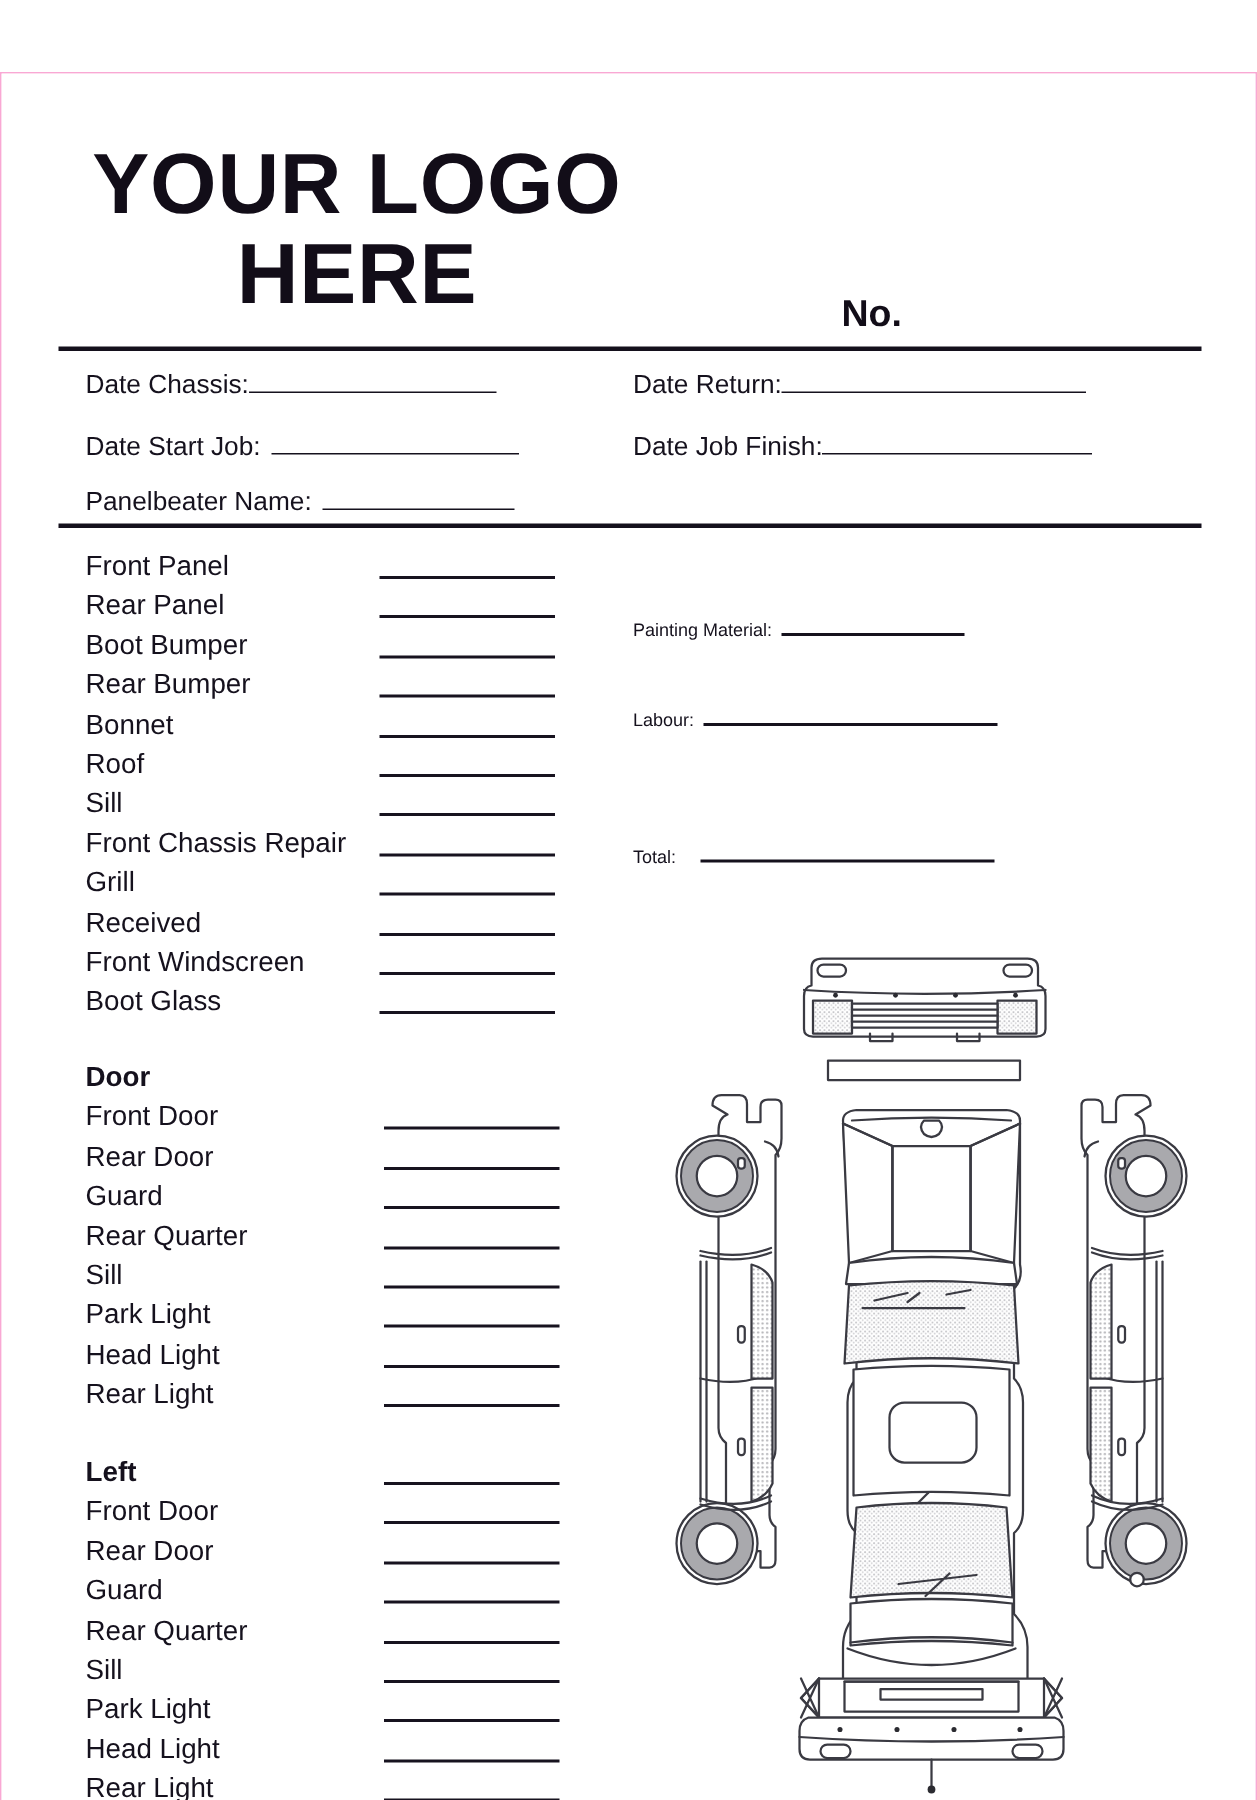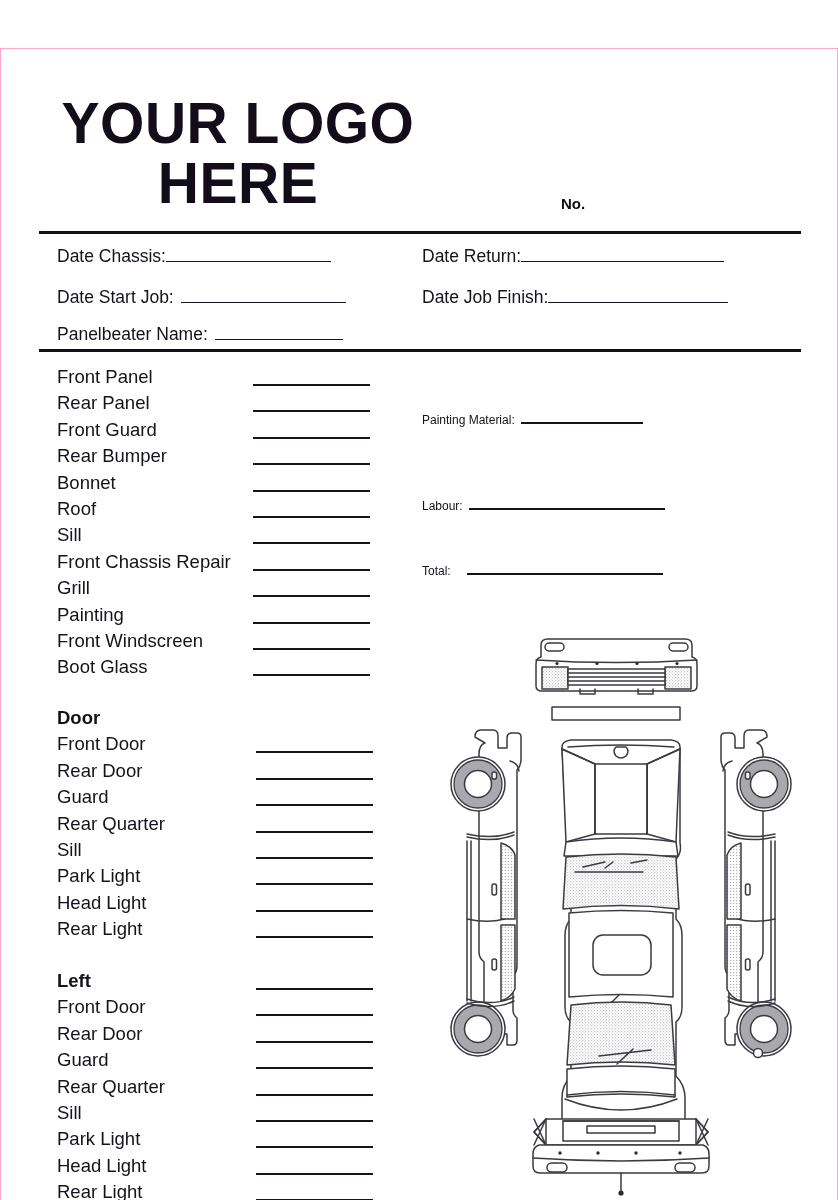--- a/index.html
+++ b/index.html
@@ -32,21 +32,21 @@
     line-height:60px;
     letter-spacing:0.5px;
     color:#120d18;
     white-space:pre-line;
   }
   .no-label{
     position:absolute;
     left:560px; top:146px;
     font-family:"Liberation Sans",sans-serif;
     font-weight:bold;
-    font-size:15px;
+    font-size:25px;
     color:#120d18;
   }
 
   .rule{
     position:absolute;
     background:#14101c;
   }
   .rule.r1{ left:38px; top:182px; width:762px; height:3px; }
   .rule.r2{ left:38px; top:300px; width:762px; height:3px; }
 
@@ -145,21 +145,21 @@
     <div class="listsec" id="list-main" style="left:56px; top:316px; width:320px;">
         <div class="listrow">
           <span class="name">Front Panel</span>
           <span class="blank" style="left: 196px; width: 117px;"></span>
         </div>
         <div class="listrow">
           <span class="name">Rear Panel</span>
           <span class="blank" style="left: 196px; width: 117px;"></span>
         </div>
         <div class="listrow">
-          <span class="name">Front Guard</span>
+          <span class="name">Boot Bumper</span>
           <span class="blank" style="left: 196px; width: 117px;"></span>
         </div>
         <div class="listrow">
           <span class="name">Rear Bumper</span>
           <span class="blank" style="left: 196px; width: 117px;"></span>
         </div>
         <div class="listrow">
           <span class="name">Bonnet</span>
           <span class="blank" style="left: 196px; width: 117px;"></span>
         </div>
@@ -173,21 +173,21 @@
         </div>
         <div class="listrow">
           <span class="name">Front Chassis Repair</span>
           <span class="blank" style="left: 196px; width: 117px;"></span>
         </div>
         <div class="listrow">
           <span class="name">Grill</span>
           <span class="blank" style="left: 196px; width: 117px;"></span>
         </div>
         <div class="listrow">
-          <span class="name">Painting</span>
+          <span class="name">Received</span>
           <span class="blank" style="left: 196px; width: 117px;"></span>
         </div>
         <div class="listrow">
           <span class="name">Front Windscreen</span>
           <span class="blank" style="left: 196px; width: 117px;"></span>
         </div>
         <div class="listrow">
           <span class="name">Boot Glass</span>
           <span class="blank" style="left: 196px; width: 117px;"></span>
         </div>
@@ -266,21 +266,21 @@
         </div>
         <div class="listrow">
           <span class="name">Rear Light</span>
           <span class="blank" style="left: 199px; width: 117px;"></span>
         </div>
       </div>
 
     <div class="money" style="left:421px; top:360px;">
       <span>Painting Material:</span><span class="ln" style="width:122px; margin-left:6px;"></span>
     </div>
-    <div class="money" style="left:421px; top:446px;">
+    <div class="money" style="left:421px; top:420px;">
       <span>Labour:</span><span class="ln" style="width:196px; margin-left:6px;"></span>
     </div>
     <div class="money" style="left:421px; top:511px;">
       <span>Total:</span><span class="ln" style="width:196px; margin-left:16px;"></span>
     </div>
 
     <div class="cardiag">
       <svg viewBox="0 0 372 580" xmlns="http://www.w3.org/2000/svg" aria-hidden="true">
         <defs>
           <pattern id="stipple" width="3" height="3" patternUnits="userSpaceOnUse">

